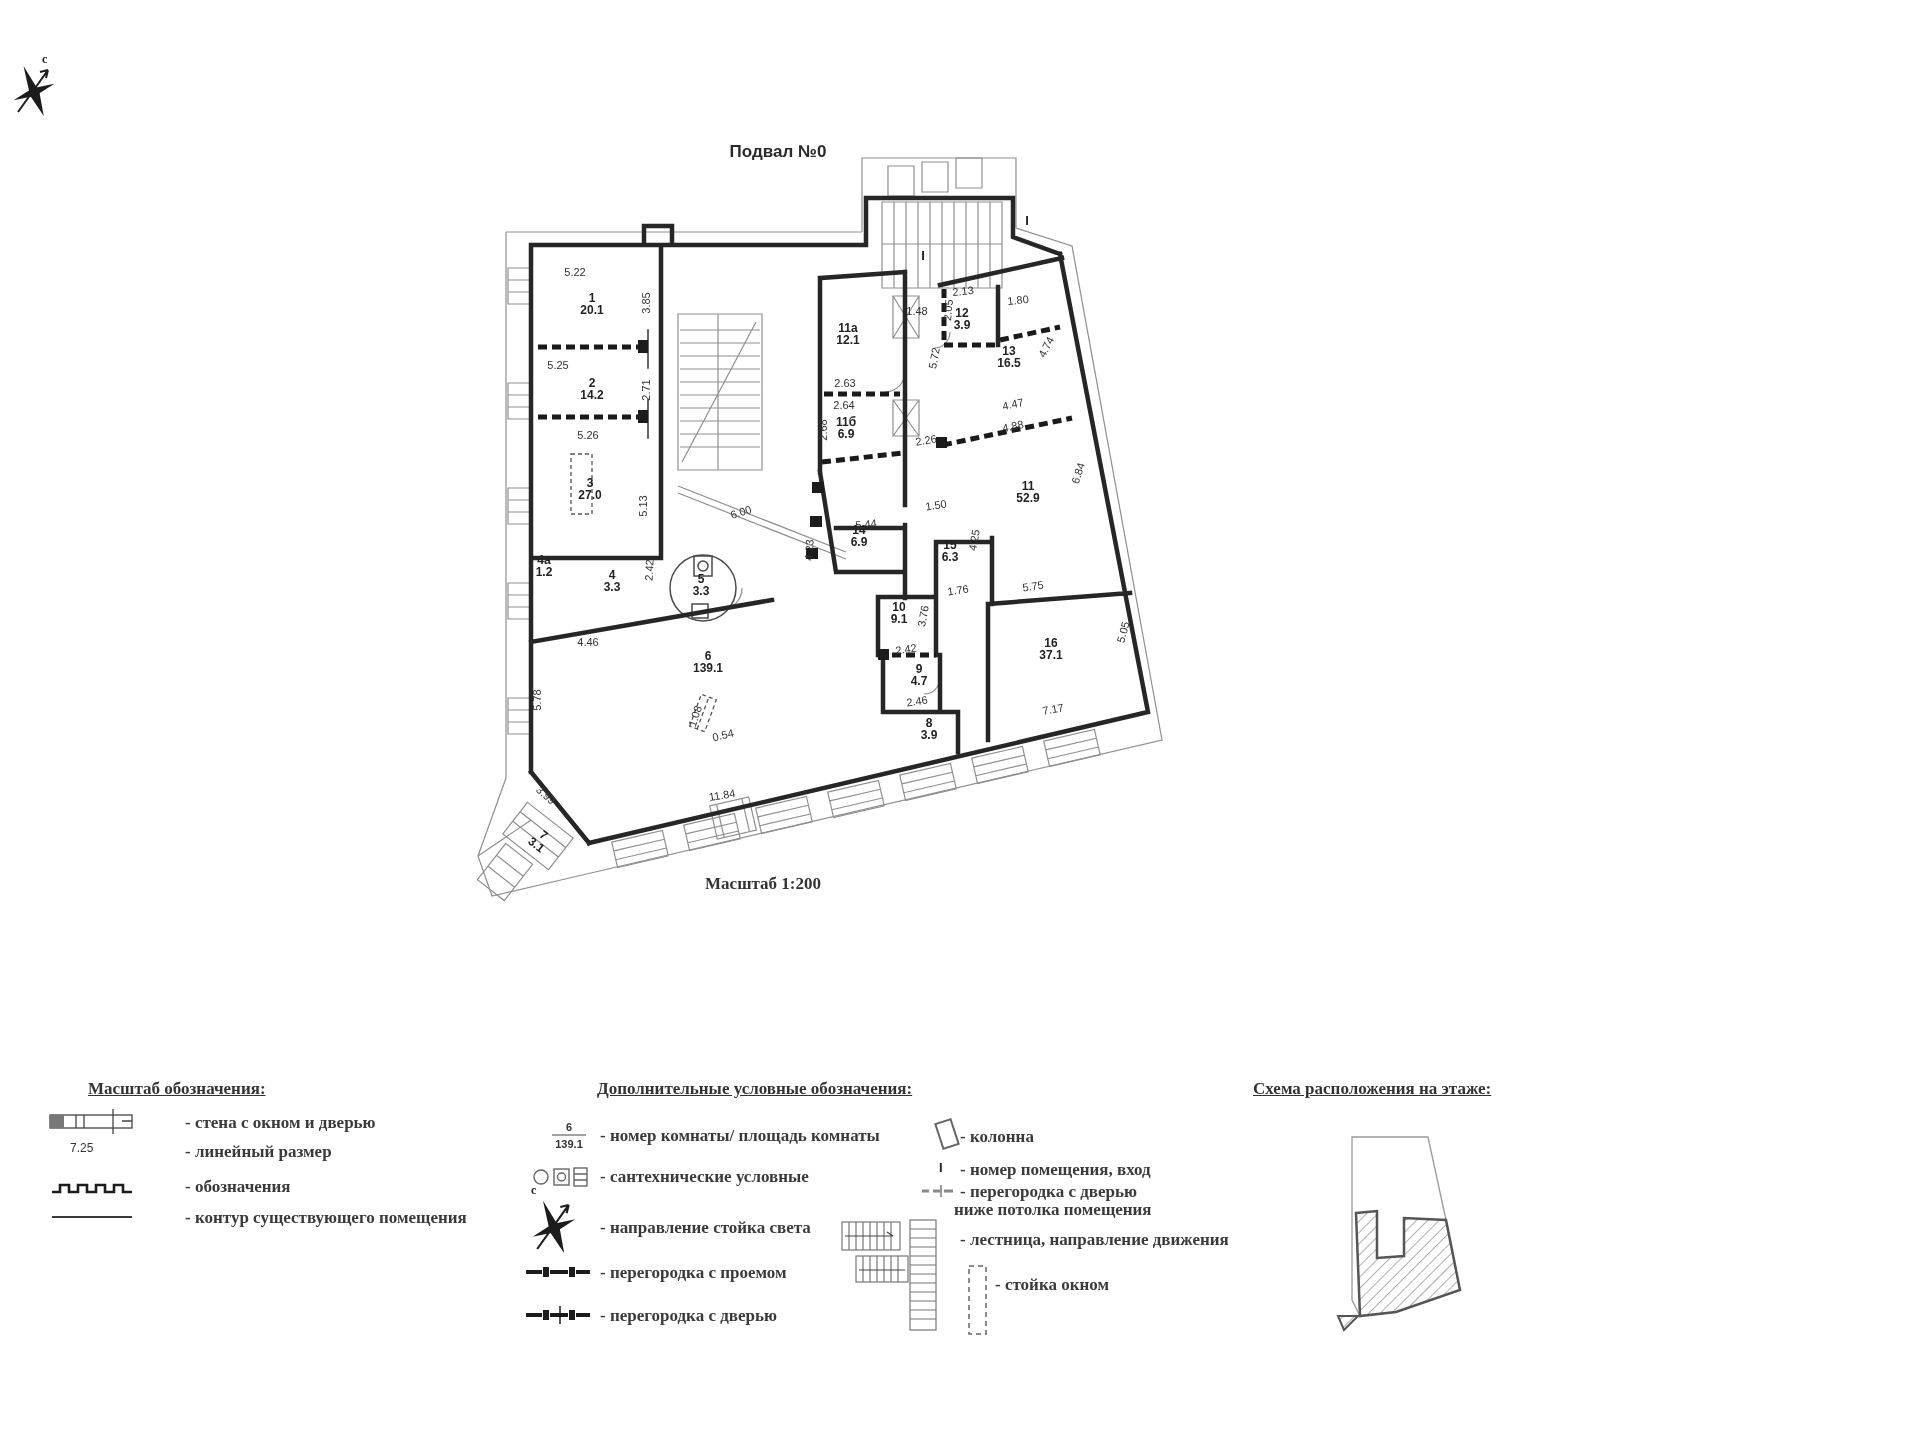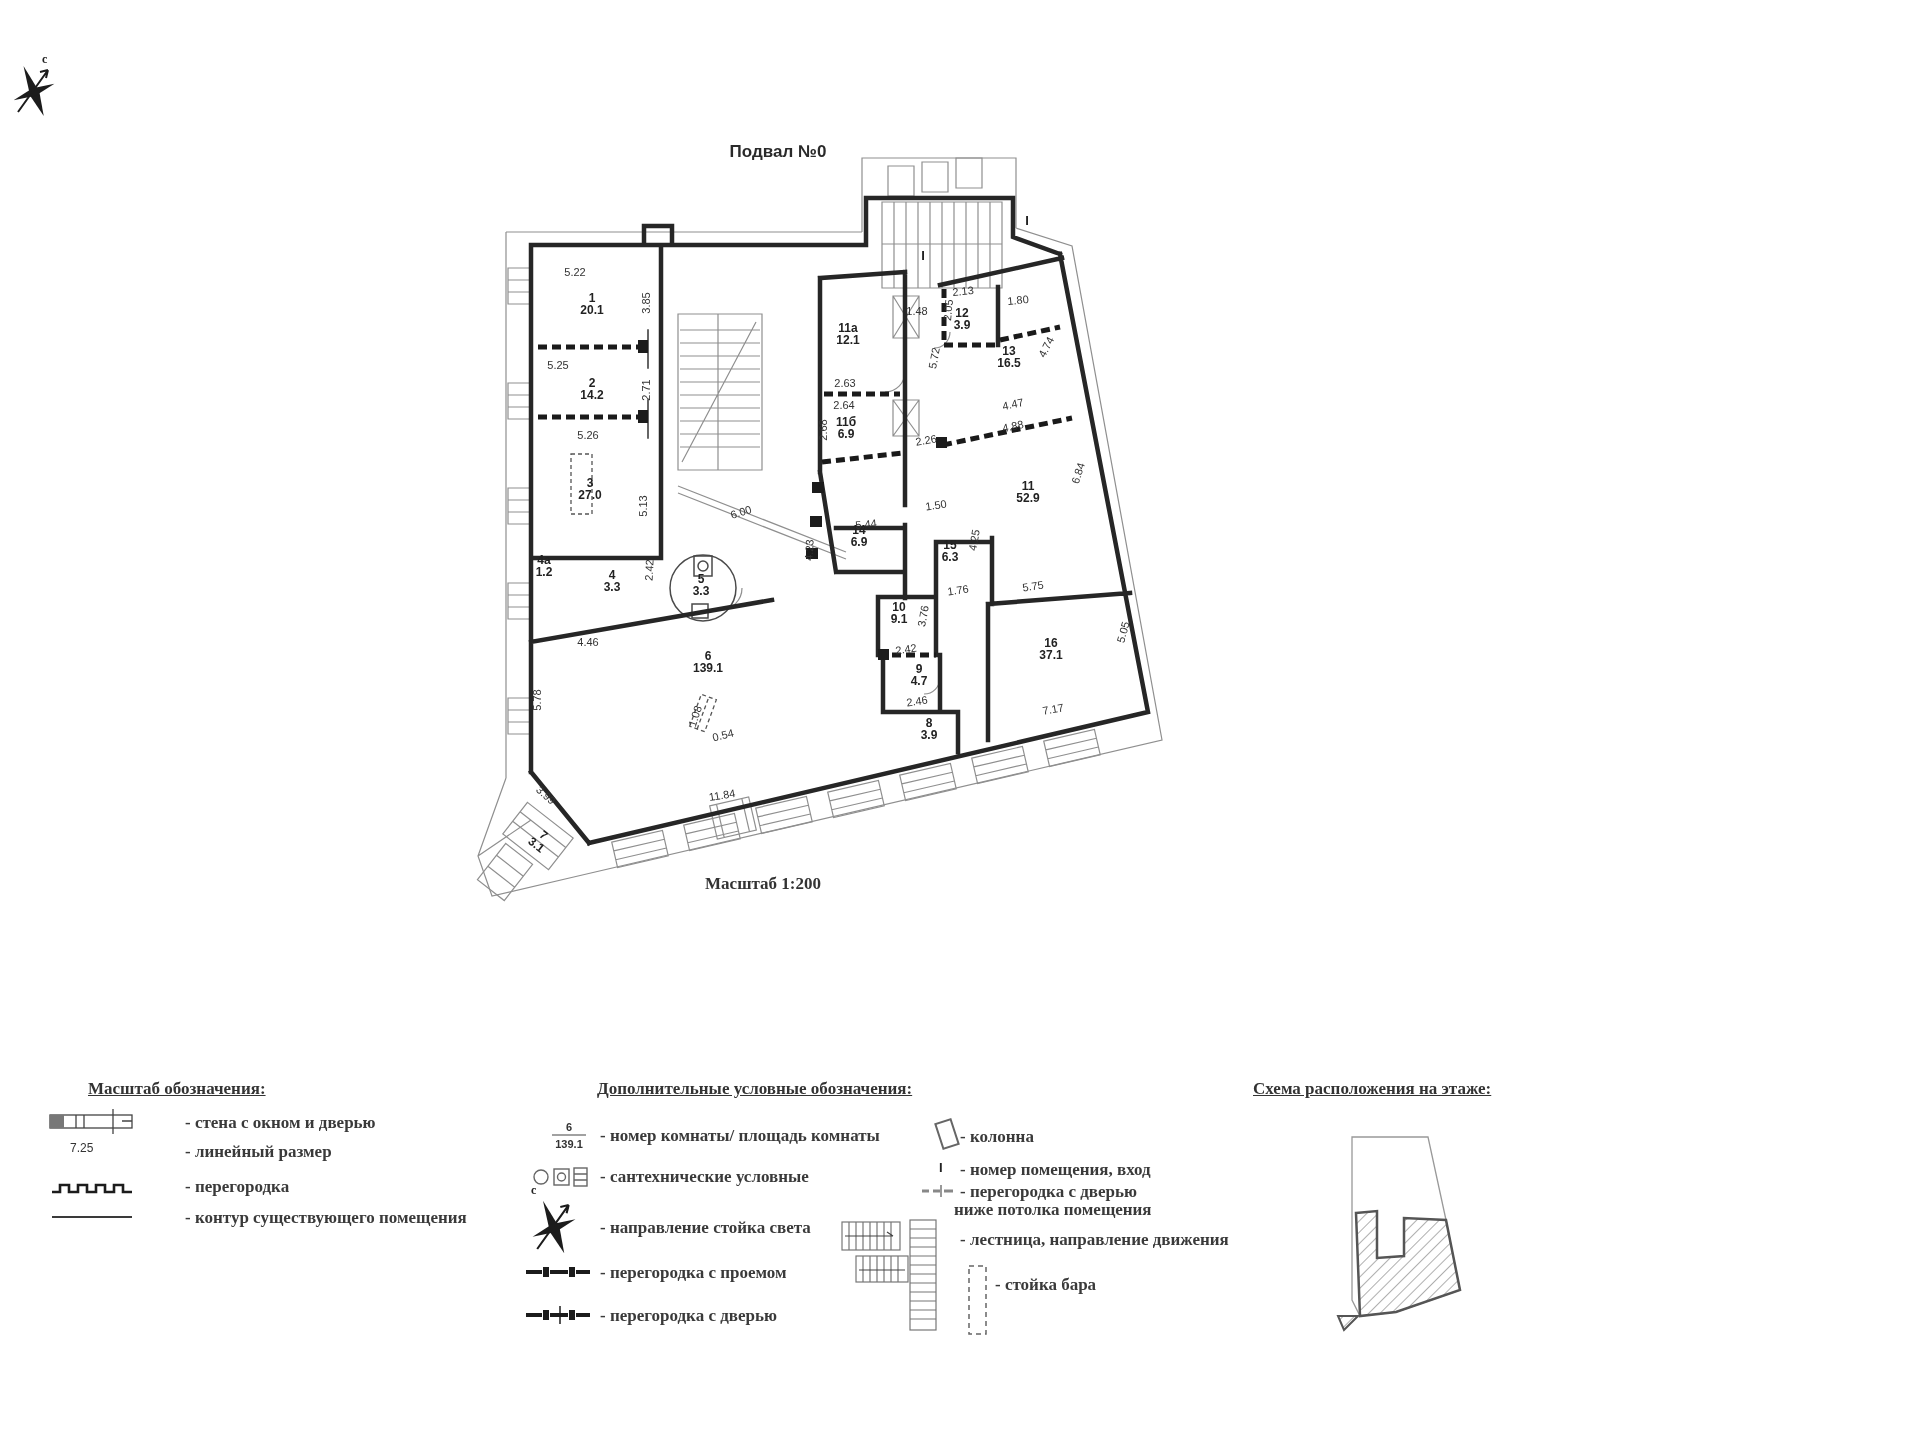--- a/index.html
+++ b/index.html
@@ -279,41 +279,41 @@
       <div class="lbl center dim" style="left: 1123px; top: 632px; transform: translate(-50%, -50%) rotate(-74deg);">5.05</div>
       <div class="lbl center dim" style="left: 1053px; top: 709px; transform: translate(-50%, -50%) rotate(-10deg);">7.17</div>
       <div class="lbl center mark" style="left: 923px; top: 255px; transform: translate(-50%, -50%) rotate(0deg);">I</div>
       <div class="lbl center mark" style="left: 1027px; top: 220px; transform: translate(-50%, -50%) rotate(0deg);">I</div>
     </div>
 
   <div>
     <div class="lbl lg-head" style="left:88px;top:1079px;">Масштаб обозначения:</div>
     <div class="lbl lg-item" style="left:185px;top:1113px;">- стена с окном и дверью</div>
     <div class="lbl lg-item" style="left:185px;top:1142px;">- линейный размер</div>
-    <div class="lbl lg-item" style="left:185px;top:1177px;">- перегородка</div>
+    <div class="lbl lg-item" style="left:185px;top:1177px;">- обозначения</div>
     <div class="lbl lg-item" style="left:185px;top:1208px;">- контур существующего помещения</div>
     <div class="lbl lg-dim" style="left:70px;top:1141px;">7.25</div>
   </div>
 
   <div>
     <div class="lbl lg-head" style="left:597px;top:1079px;">Дополнительные условные обозначения:</div>
     <div class="lbl lg-frac center" style="left:569px;top:1127px;">6</div>
     <div class="lbl lg-frac center" style="left:569px;top:1144px;">139.1</div>
     <div class="lbl north-letter" style="left:531px;top:1183px;">с</div>
     <div class="lbl lg-item" style="left:600px;top:1126px;">- номер комнаты/ площадь комнаты</div>
     <div class="lbl lg-item" style="left:600px;top:1167px;">- сантехнические условные</div>
     <div class="lbl lg-item" style="left:600px;top:1218px;">- направление стойка света</div>
     <div class="lbl lg-item" style="left:600px;top:1263px;">- перегородка с проемом</div>
     <div class="lbl lg-item" style="left:600px;top:1306px;">- перегородка с дверью</div>
     <div class="lbl mark" style="left:939px;top:1160px;">I</div>
     <div class="lbl lg-item" style="left:960px;top:1127px;">- колонна</div>
     <div class="lbl lg-item" style="left:960px;top:1160px;">- номер помещения, вход</div>
     <div class="lbl lg-item" style="left:960px;top:1182px;">- перегородка с дверью</div>
     <div class="lbl lg-item" style="left:954px;top:1200px;">ниже потолка помещения</div>
     <div class="lbl lg-item" style="left:960px;top:1230px;">- лестница, направление движения</div>
-    <div class="lbl lg-item" style="left:995px;top:1275px;">- стойка бара</div>
+    <div class="lbl lg-item" style="left:995px;top:1275px;">- стойка окном</div>
   </div>
 
   <div>
     <div class="lbl lg-head" style="left:1253px;top:1079px;">Схема расположения на этаже:</div>
   </div>
 
 </div>
 
 </body></html>

